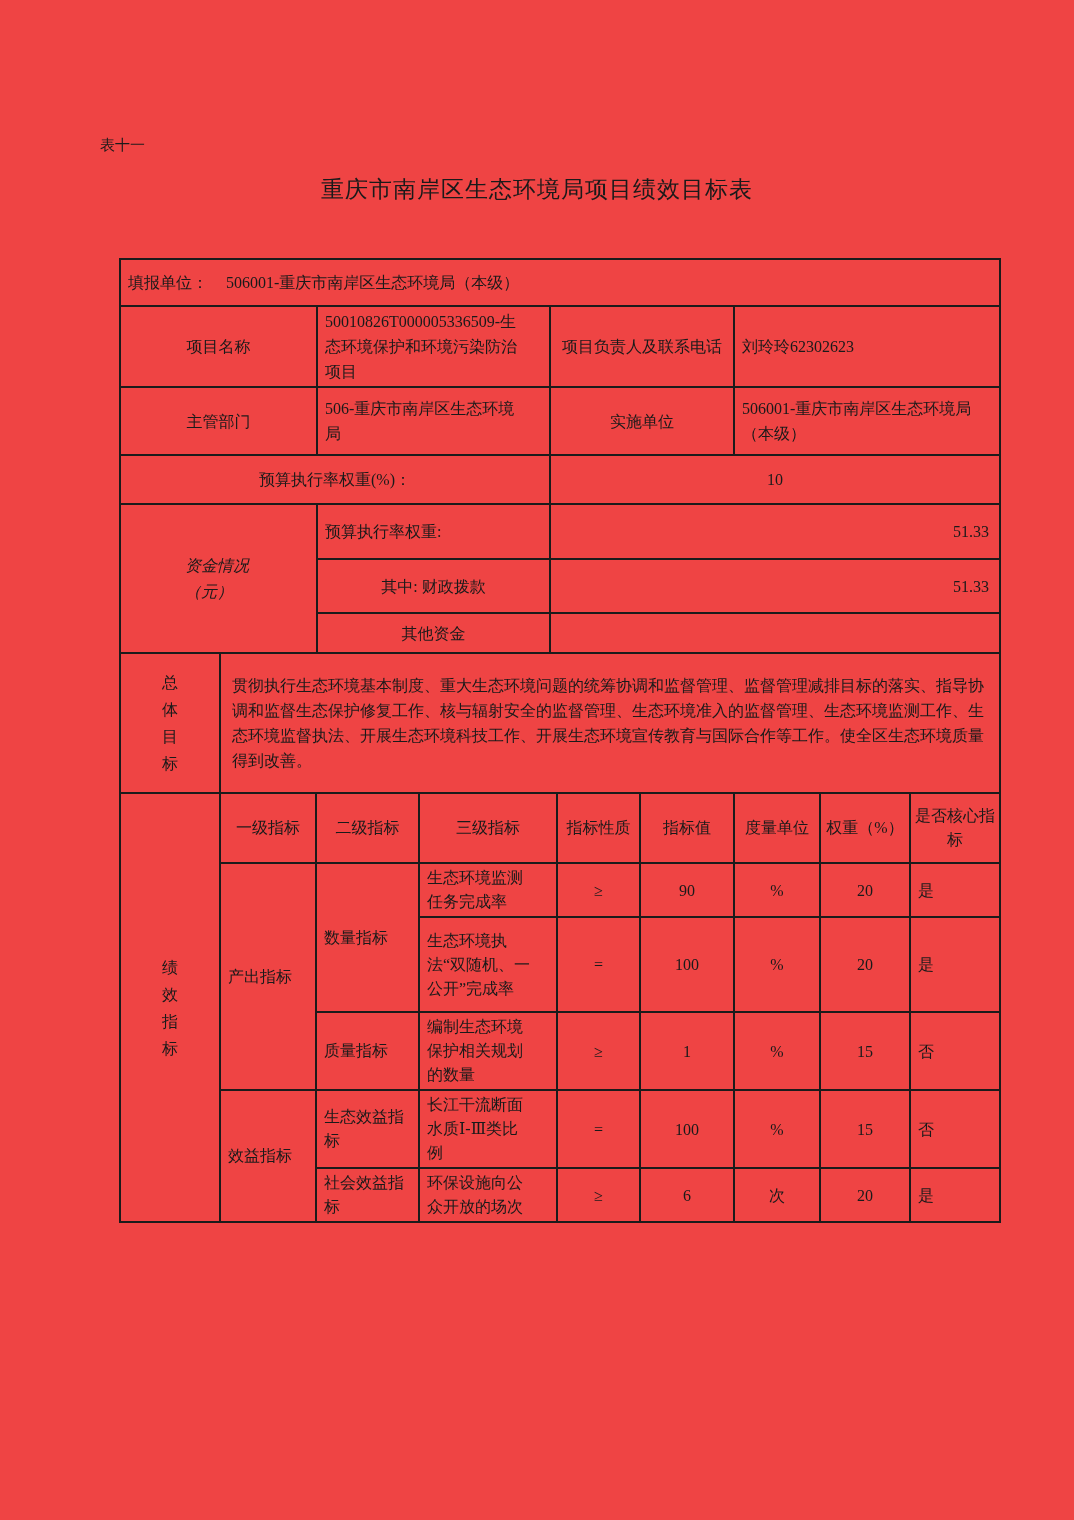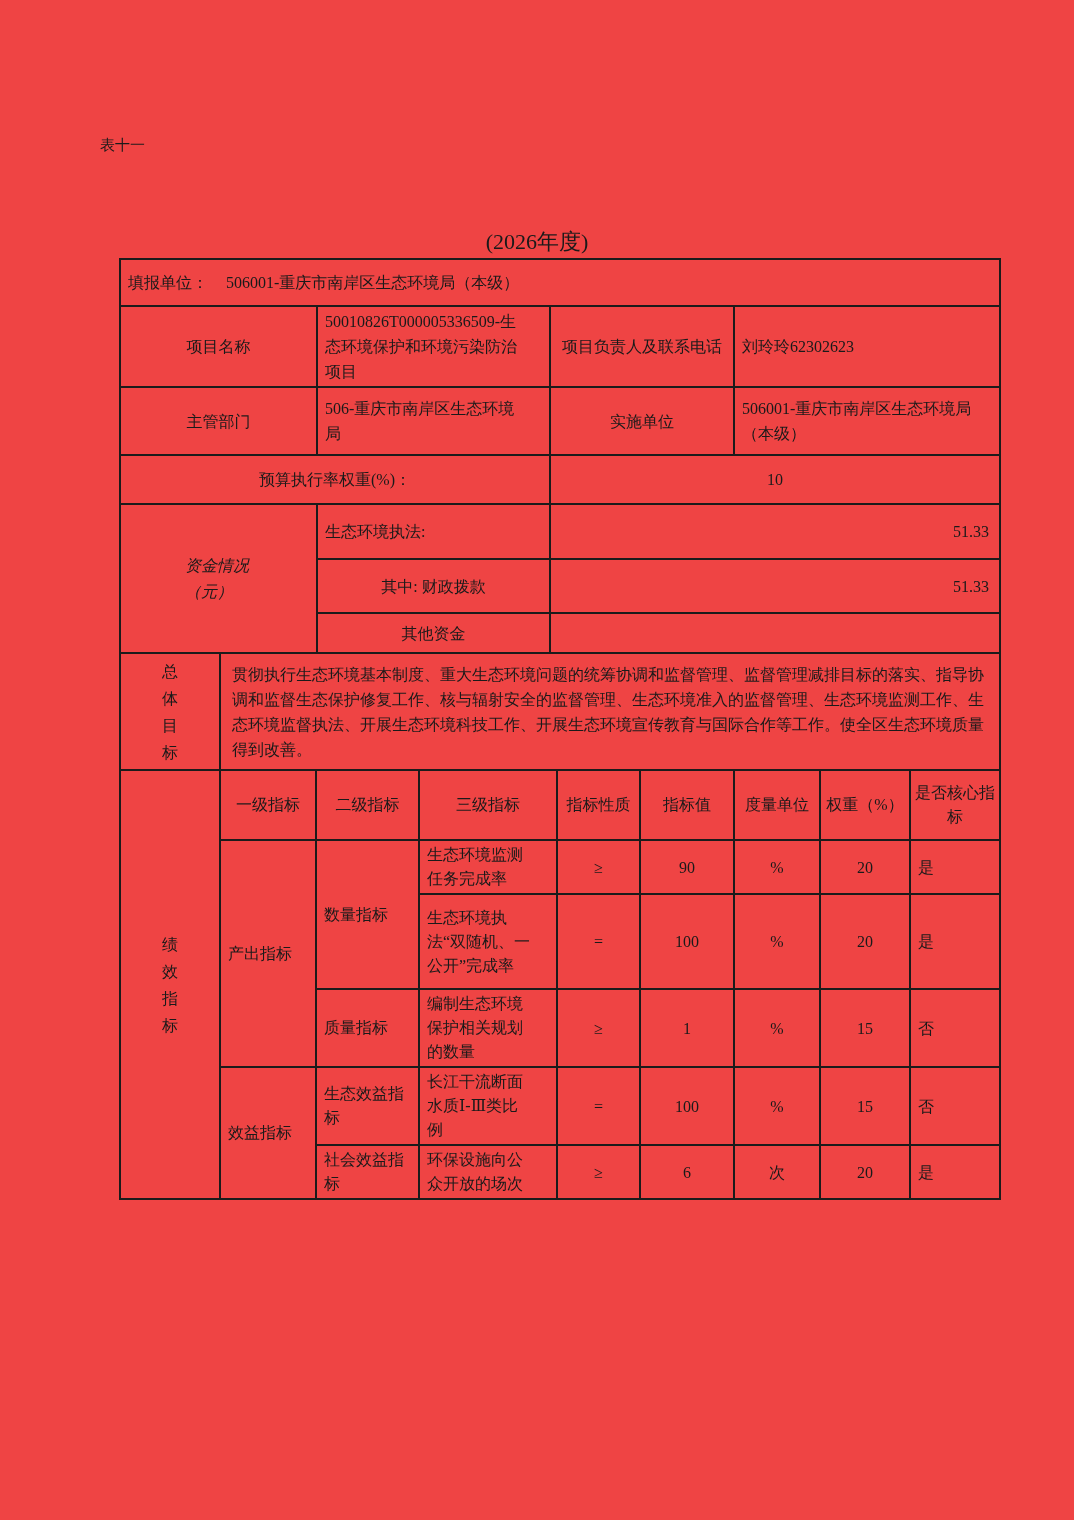--- a/index.html
+++ b/index.html
@@ -84,21 +84,21 @@
   .t12 { width: 5.6em; word-break: break-all; line-height: 24px; }
   .t3  { width: 6.6em; word-break: break-all; line-height: 24px; }
   td.hdr { text-align: center; line-height: 24px; }
 </style>
 </head>
 <body>
 
 <div class="page">
 
   <div class="tag">表十一</div>
-  <div class="subtitle">(2026年度)</div>
+  <div class="title">重庆市南岸区生态环境局项目绩效目标表</div>
 
   <div class="tables">
 
     <table class="upper">
       <colgroup>
           <col style="width:197px">
           <col style="width:233px">
           <col style="width:184px">
           <col style="width:266px">
         </colgroup>
@@ -130,21 +130,21 @@
 
       <tr style="height:49px">
         <td colspan="2" class="c">预算执行率权重(%)：</td>
         <td colspan="2" class="c">10</td>
       </tr>
 
       <tr style="height:55px">
         <td rowspan="3">
               <div class="funds-label">资金情况（元）</div>
             </td>
-        <td class="l">生态环境执法:</td>
+        <td class="l">预算执行率权重:</td>
         <td colspan="2" class="r">51.33</td>
       </tr>
       <tr style="height:54px">
         <td class="c">其中: 财政拨款</td>
         <td colspan="2" class="r">51.33</td>
       </tr>
       <tr style="height:40px">
         <td class="c">其他资金</td>
         <td colspan="2" class="r"></td>
       </tr>
@@ -158,21 +158,21 @@
           <col style="width:103px">
           <col style="width:138px">
         <col style="width:83px">
           <col style="width:94px">
           <col style="width:86px">
           <col style="width:90px">
           <col style="width:90px">
       </colgroup>
 
       <tbody>
-          <tr style="height:117px">
+          <tr style="height:140px">
         <td>
               <div class="vlabel">总体目标</div>
             </td>
         <td colspan="8" class="l">
               <div class="goal-text">贯彻执行生态环境基本制度、重大生态环境问题的统筹协调和监督管理、监督管理减排目标的落实、指导协调和监督生态保护修复工作、核与辐射安全的监督管理、生态环境准入的监督管理、生态环境监测工作、生态环境监督执法、开展生态环境科技工作、开展生态环境宣传教育与国际合作等工作。使全区生态环境质量得到改善。</div>
             </td>
       </tr>
 
       <tr style="height:70px">
         <td rowspan="6">

